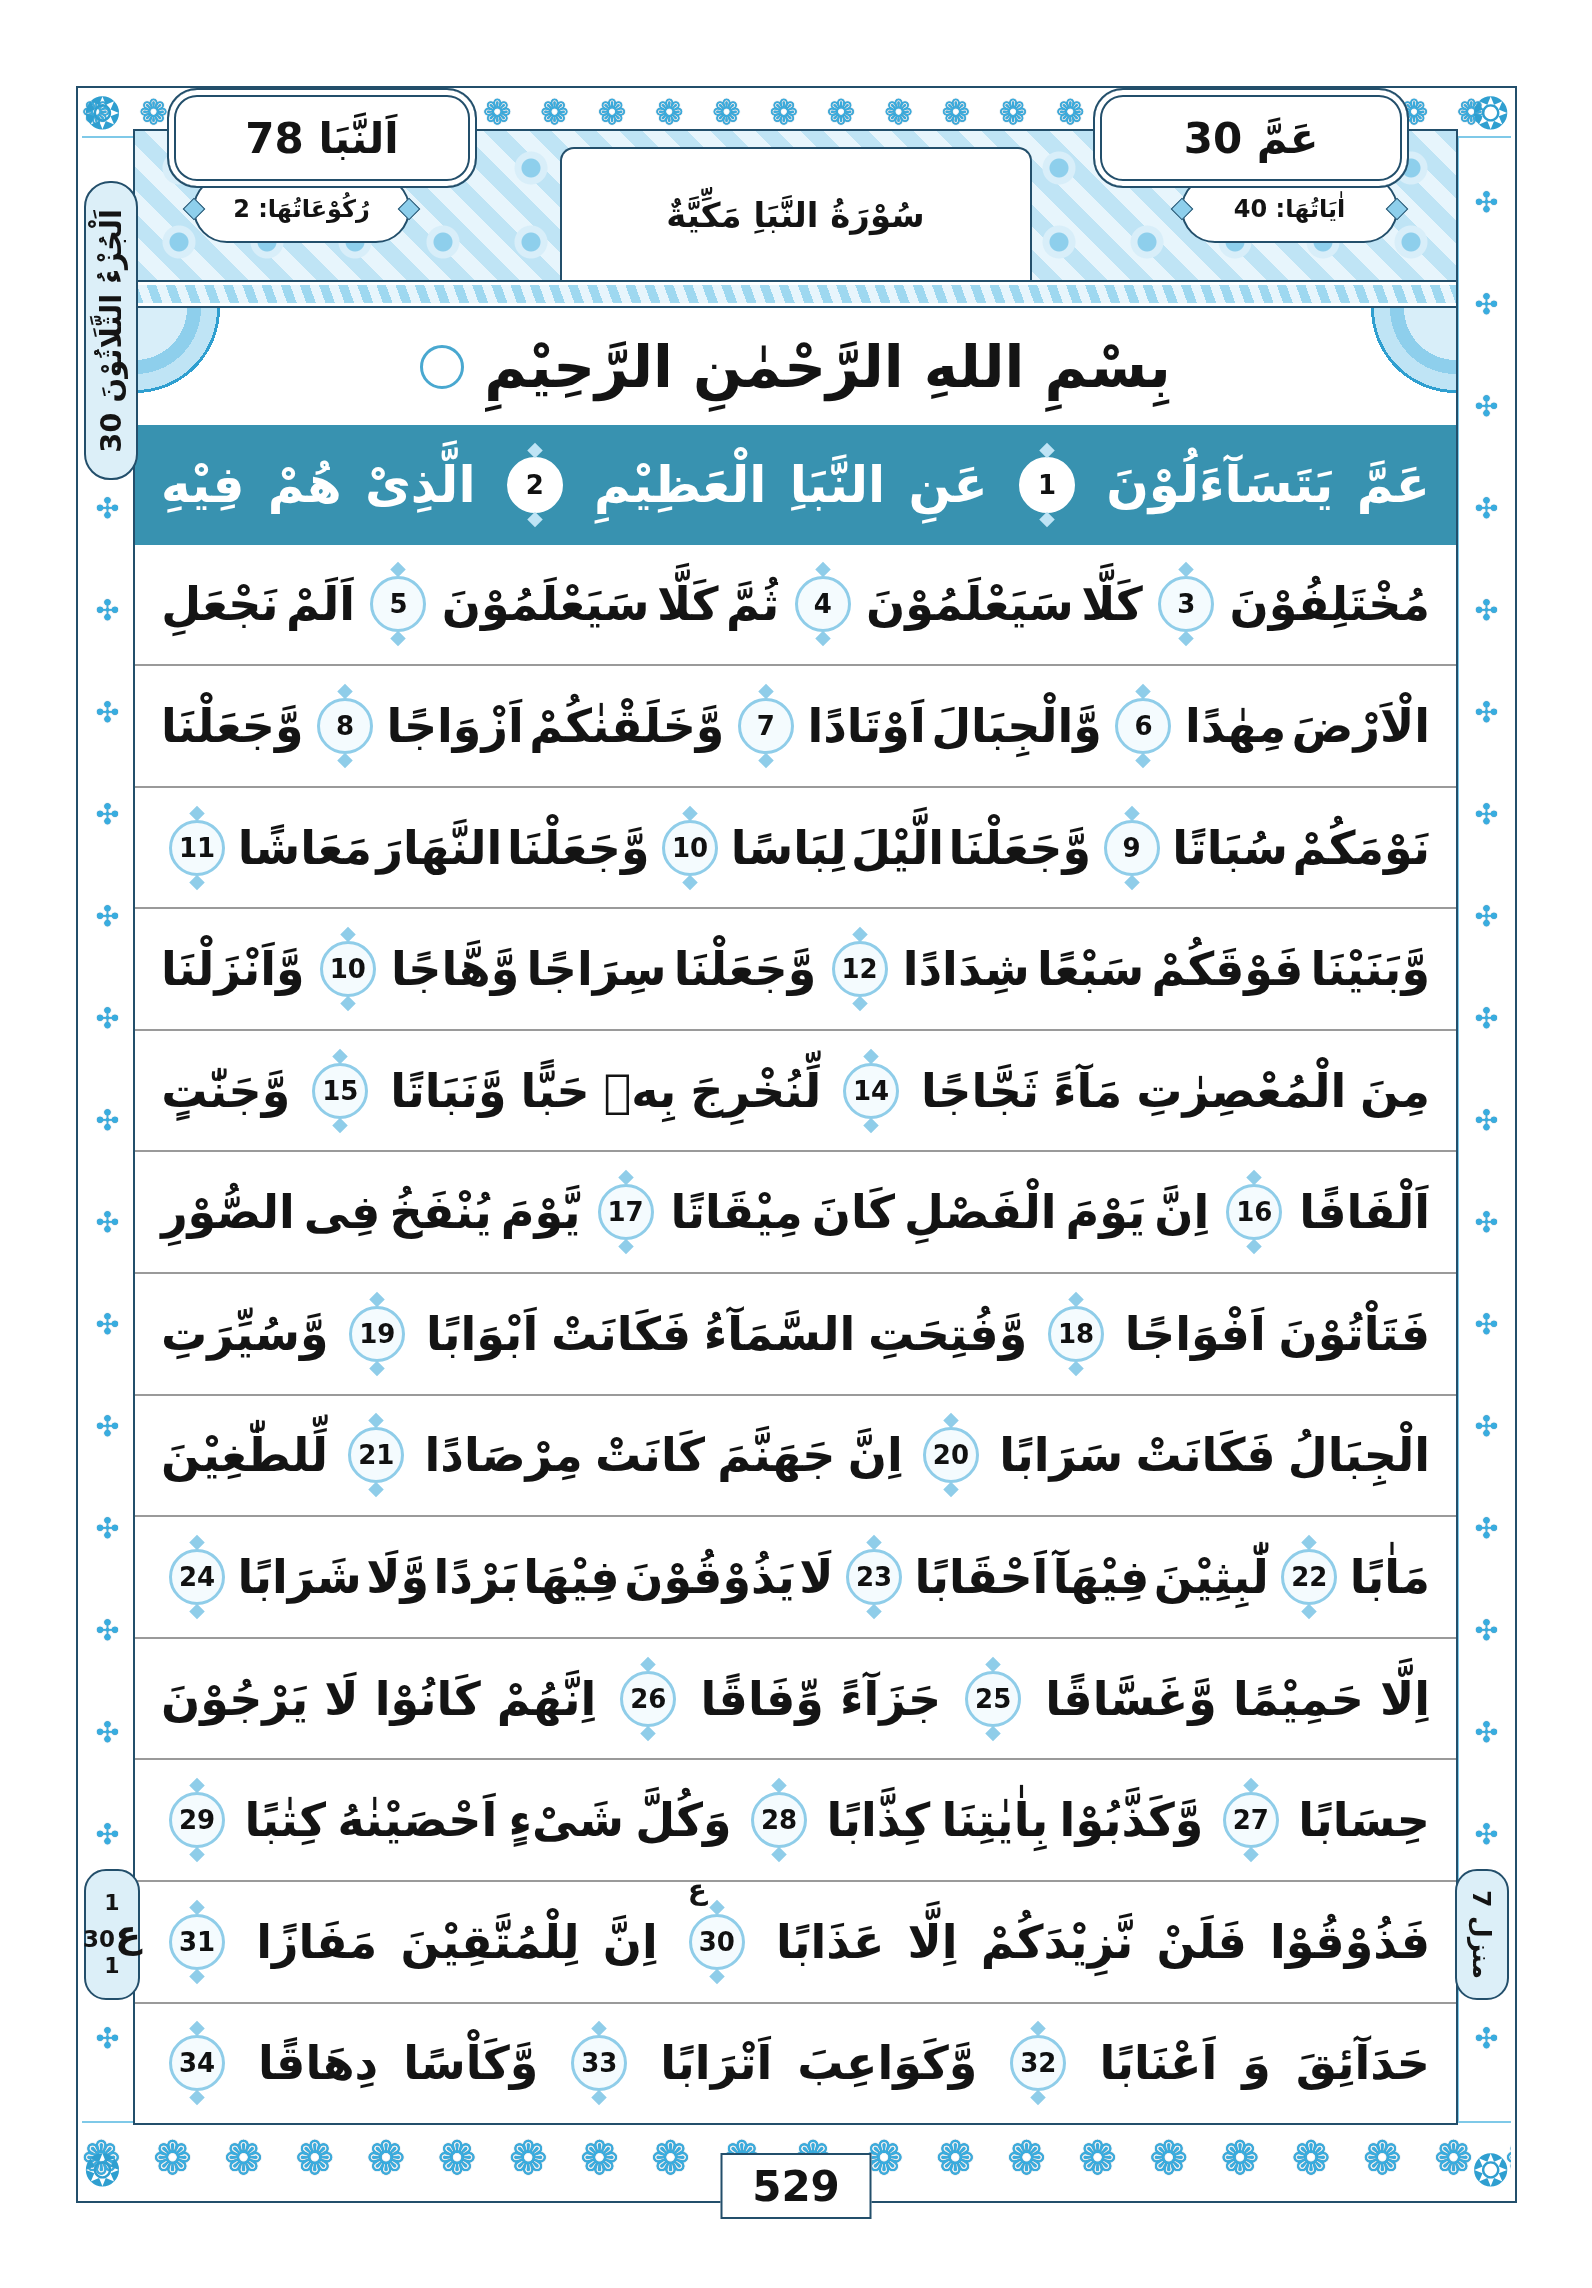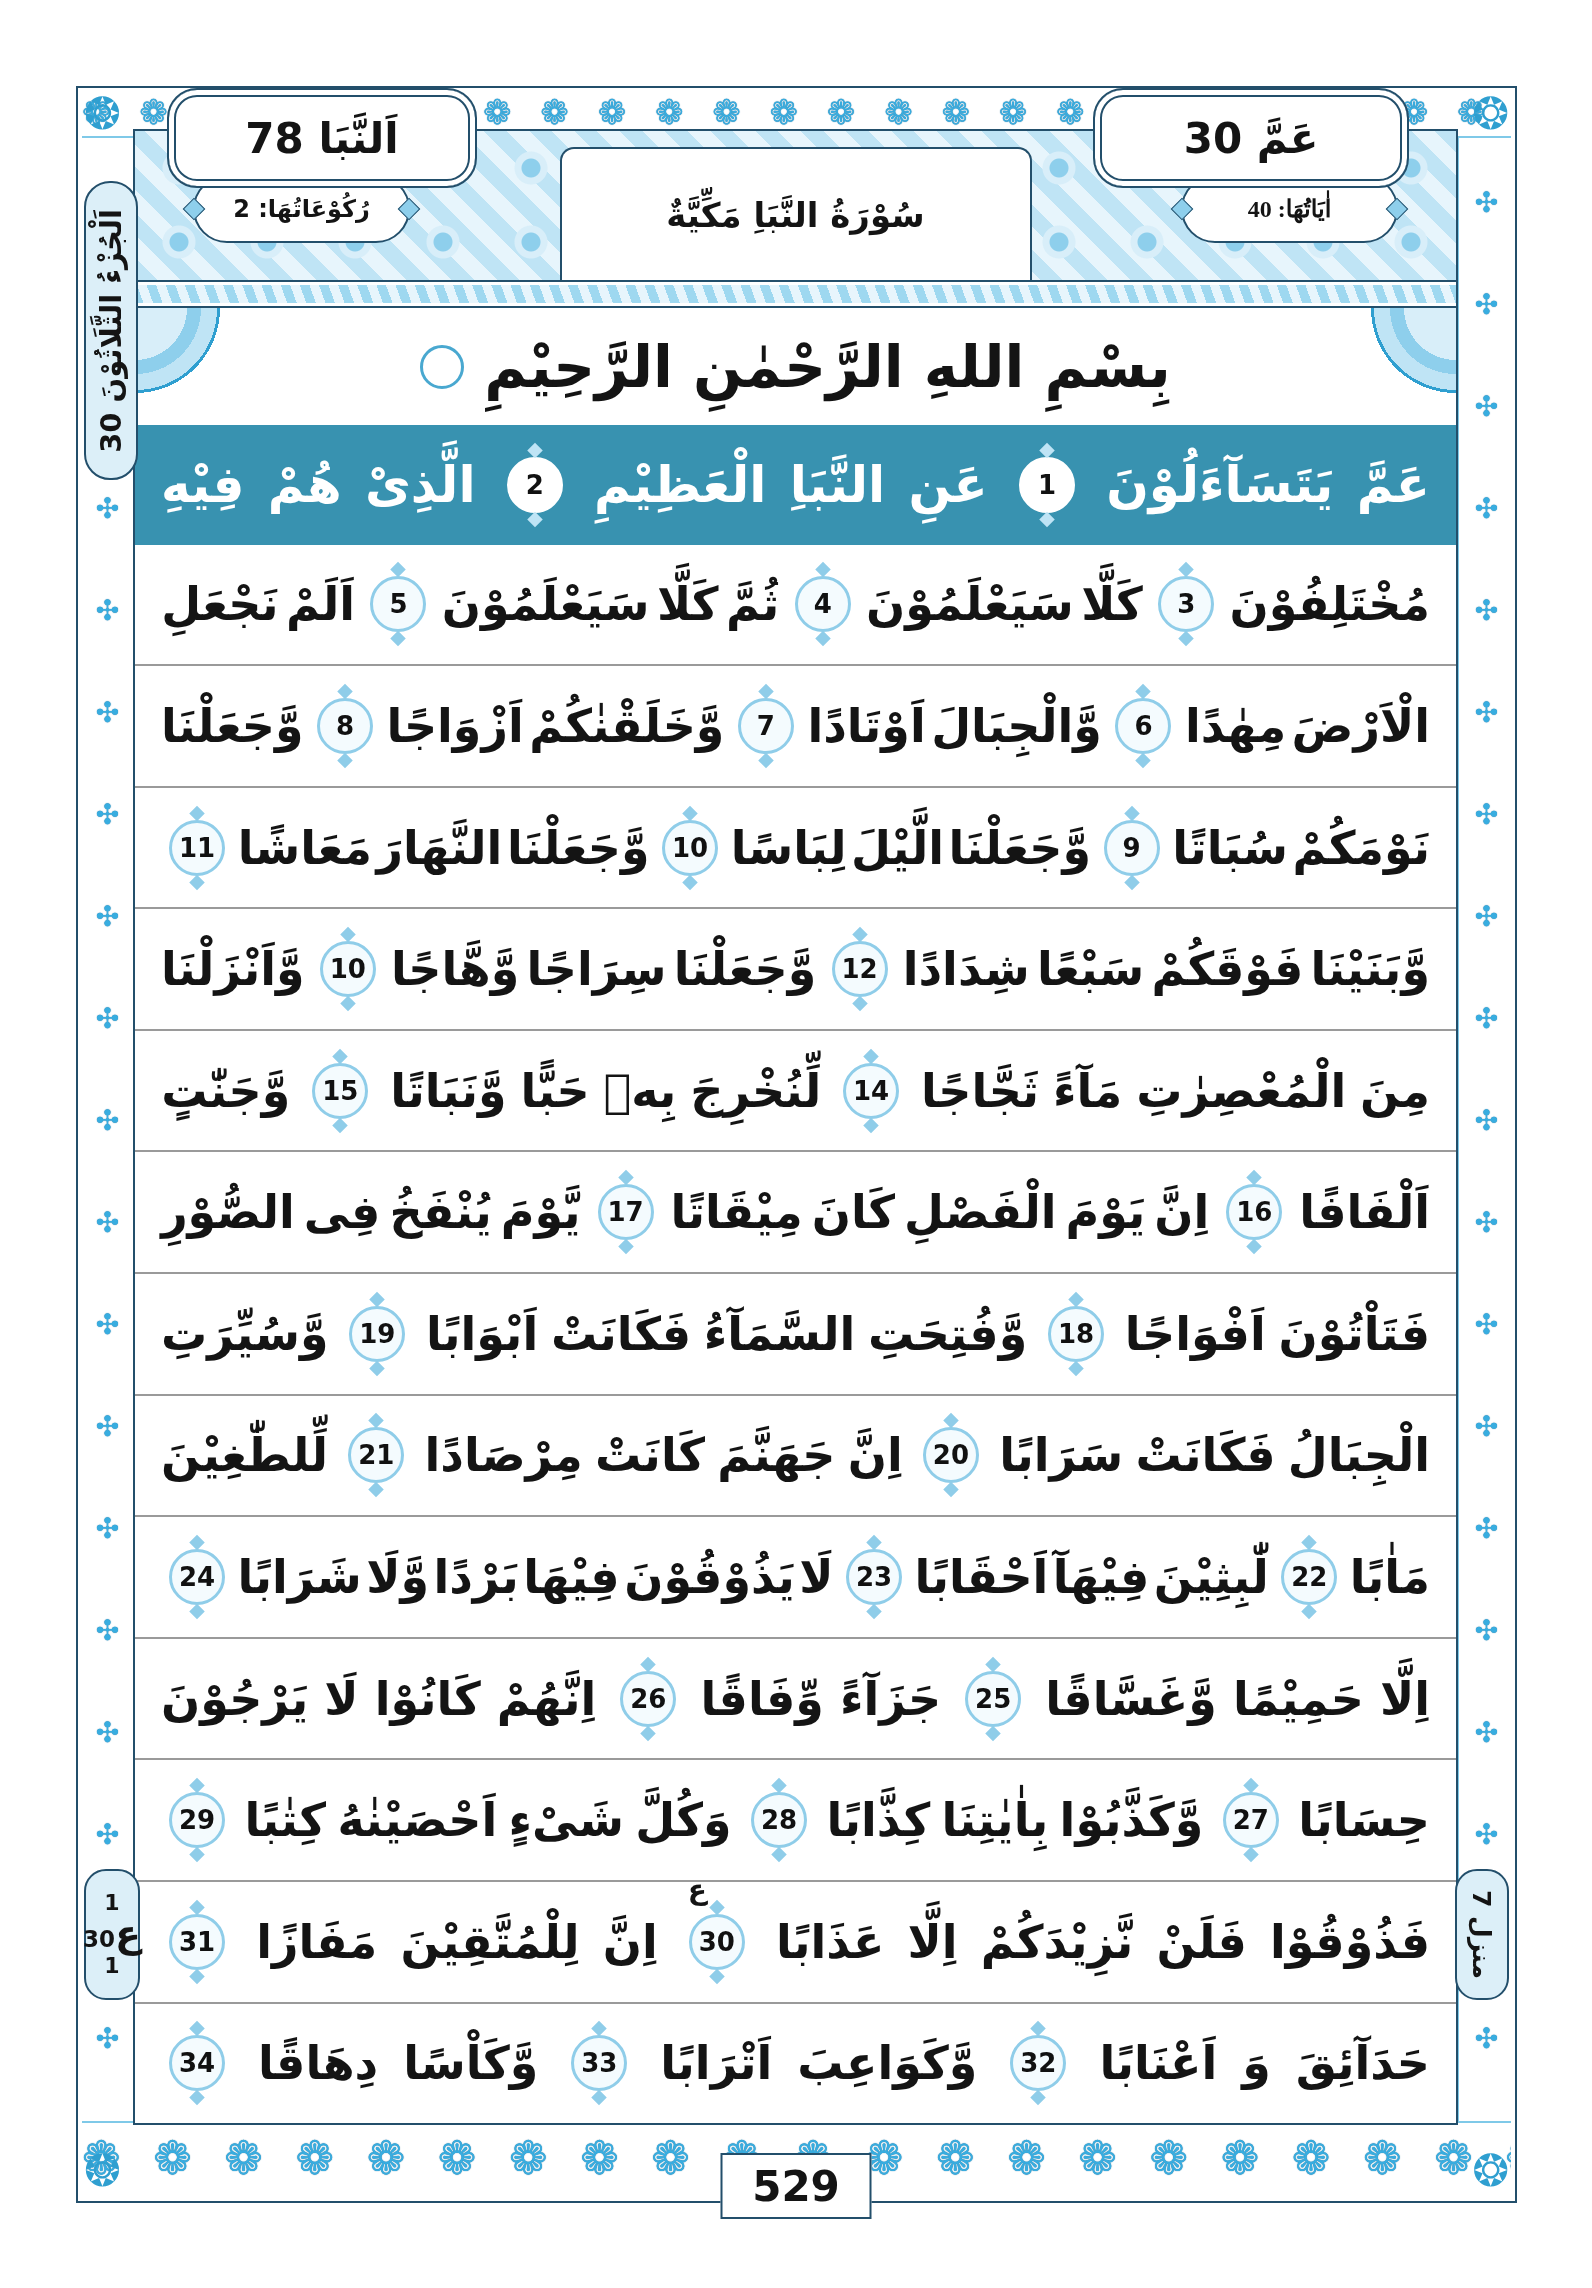--- a/index.html
+++ b/index.html
@@ -52,21 +52,21 @@
        border:2px solid #234f6b;border-bottom:none;border-radius:14px 14px 0 0;
        display:flex;align-items:center;justify-content:center;
        font-size:34px;font-weight:700;direction:rtl;z-index:2;}
   .medallion{position:absolute;top:44px;width:213px;height:64px;background:#fff;
        border:2px solid #234f6b;border-radius:34px;
        display:flex;align-items:center;justify-content:center;
        font-size:24px;font-weight:700;direction:rtl;z-index:2;}
   .medallion::before,.medallion::after{content:"";position:absolute;width:14px;height:14px;
        background:#8ecfec;border:1px solid #234f6b;transform:rotate(45deg);}
   .medallion::before{left:-9px;} .medallion::after{right:-9px;}
-  .medallion.left{left:58px;} .medallion.right{right:58px;font-family:Liberation Serif, serif;}
+  .medallion.left{left:58px;} .medallion.right{right:58px;}
 
   .rope-band{height:26px;flex:0 0 auto;border-bottom:2px solid #234f6b;box-sizing:border-box;
        background:repeating-linear-gradient(70deg,#9ed8f0 0 9px,#e7f5fc 9px 18px);
        box-shadow:inset 0 3px 0 #fff,inset 0 -3px 0 #fff;}
 
   .bismillah-panel{height:117px;flex:0 0 auto;position:relative;
        display:flex;align-items:center;justify-content:center;}
   .bismillah-panel::before,.bismillah-panel::after{content:"";position:absolute;top:0;
        width:149px;height:111px;
        background:radial-gradient(circle at var(--cx) 0,

